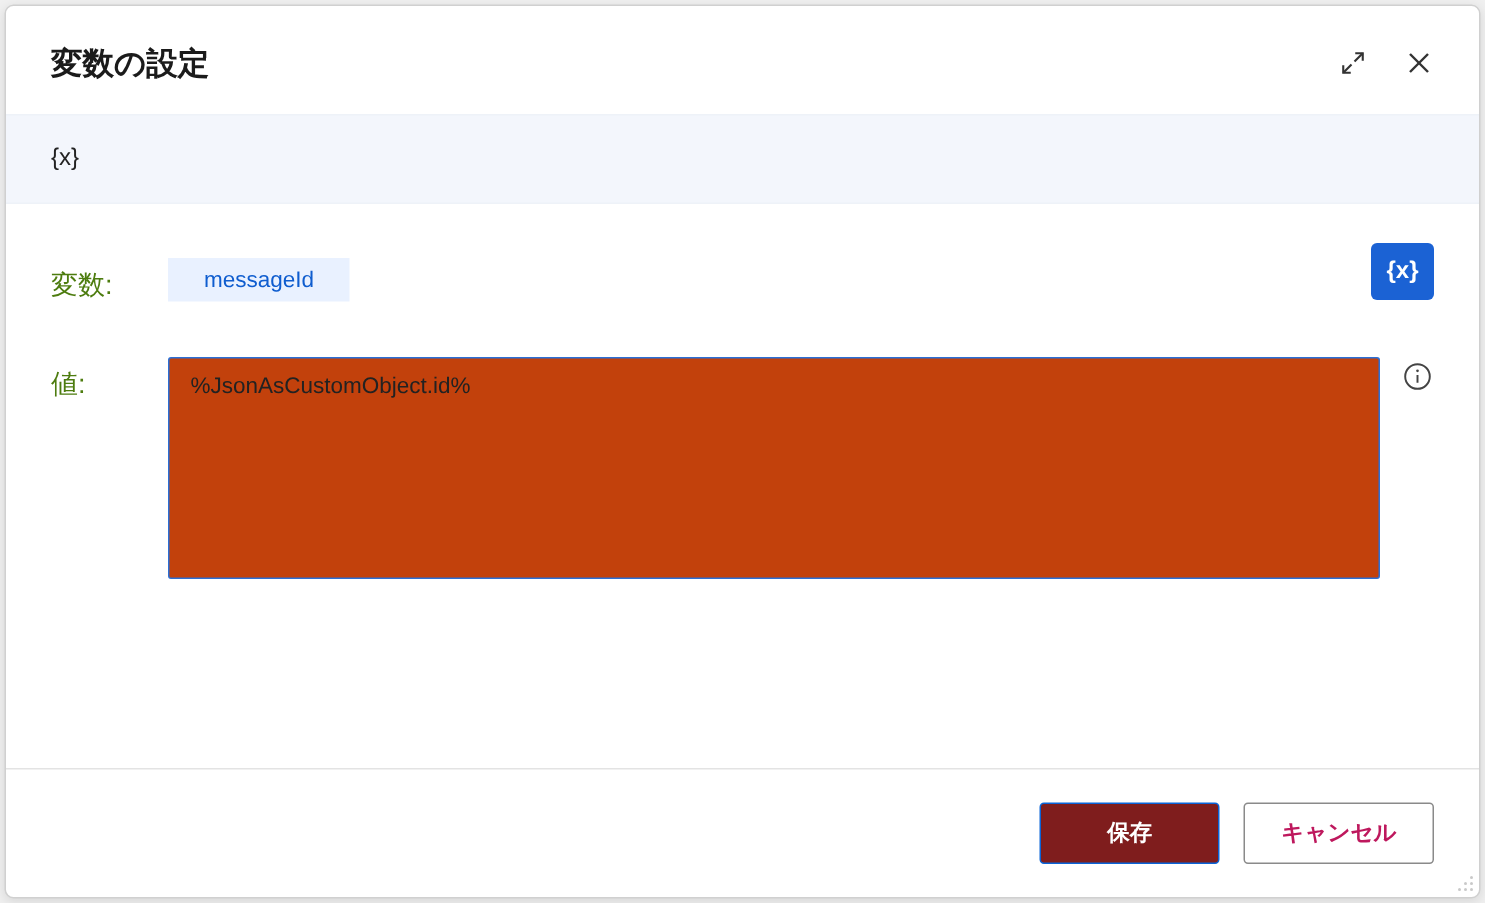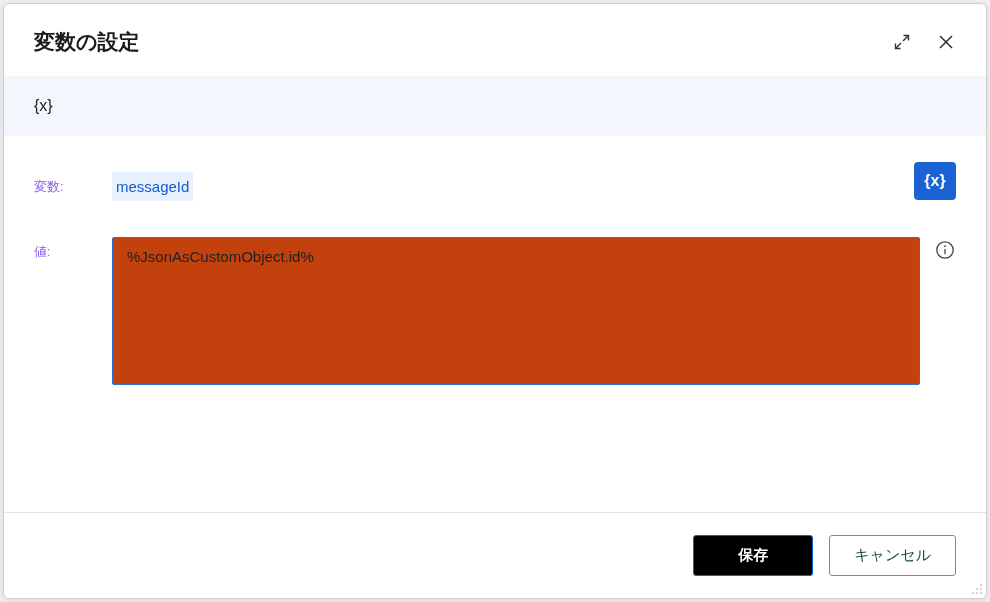--- a/index.html
+++ b/index.html
@@ -44,25 +44,25 @@
     .info-bar a { color: #1067d6; text-decoration: underline; cursor: pointer; }
     .body {
       flex: 1;
       padding: 0 30px;
       position: relative;
       overflow:auto;
     }
     .row { display:flex; align-items:flex-start; }
     .row.var { margin-top: 36px; }
     .row.val { margin-top: 36px; }
-    .lbl { width: 78px; font-size:13px; color:#8b5cf6; padding-top:6px; }
+    .lbl { width: 78px; font-size:18px; color:#4d7c0f; padding-top:6px; }
     .chip {
       background: #e9f1ff;
       color: #0f5dcf;
-      padding: 6px 4px;
+      padding: 6px 24px;
       border-radius: 0;
       font-size: 15px;
       display:inline-block;
     }
     .value-field {
       flex:1;
       min-height: 148px;
       border: 1px solid #2a6fd6;
       border-radius: 2px;
       padding: 10px 14px;
@@ -102,22 +102,22 @@
     }
     .btn {
       min-width: 120px;
       padding: 10px 24px;
       font-size:15px;
       border-radius:3px;
       cursor:pointer;
       text-align:center;
       font-family:inherit;
     }
-    .btn-primary { background:#000000; color:#fff; border:1px solid #0a64d8; font-weight:600; }
-    .btn-secondary { background:#fff; color:#14532d; border:1px solid #8a8a8a; }
+    .btn-primary { background:#7f1d1d; color:#fff; border:1px solid #0a64d8; font-weight:600; }
+    .btn-secondary { background:#fff; color:#be185d; border:1px solid #8a8a8a;font-weight:bold; }
     .resize-grip {
       position:absolute; right:2px; bottom:2px; width:14px; height:14px; opacity:.45;
     }
   </style>
 </head>
 <body>
 
 <div class="dialog">
 
   <div class="header">

